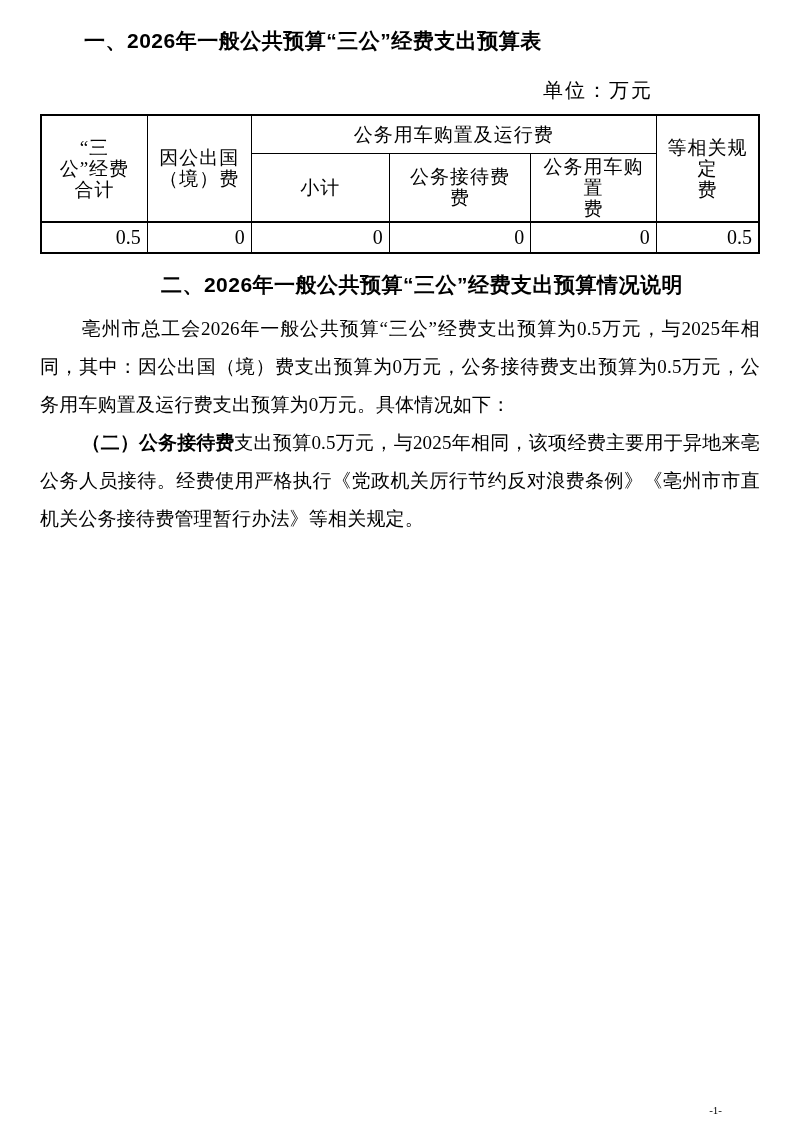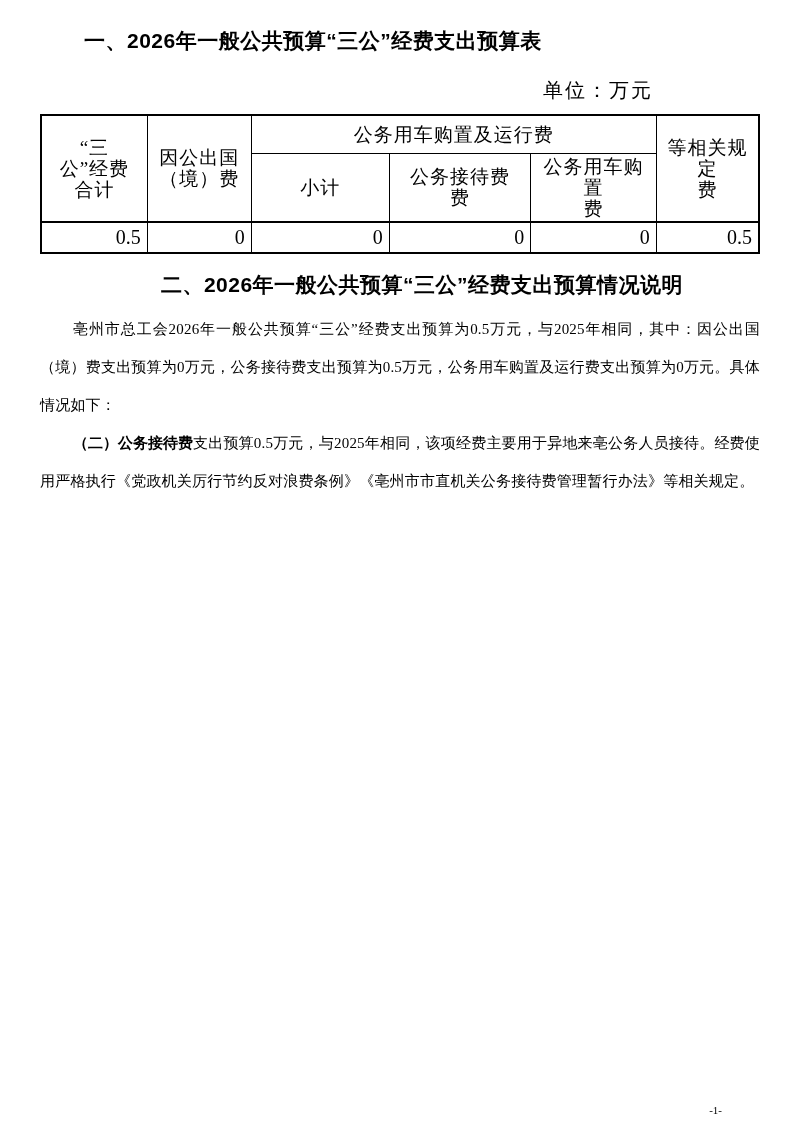--- a/index.html
+++ b/index.html
@@ -64,21 +64,21 @@
   tr.tr-data   { height: 31px; }
   tr.tr-data td {
     border-top: 2px solid #000;
     text-align: right;
     font-size: 20px;
     letter-spacing: 0;
     padding-right: 6px;
     white-space: normal;
   }
   .body-para {
-    font-size: 15px;
+    font-size: 19px;
     line-height: 38px;
     text-align: justify;
     text-indent: 2.2em;
     letter-spacing: 0.2px;
   }
   .body-para.first { margin-top: 10px; }
   .para-lead {
     font-family: "Liberation Sans", sans-serif;
     font-weight: bold;
     letter-spacing: 0;

